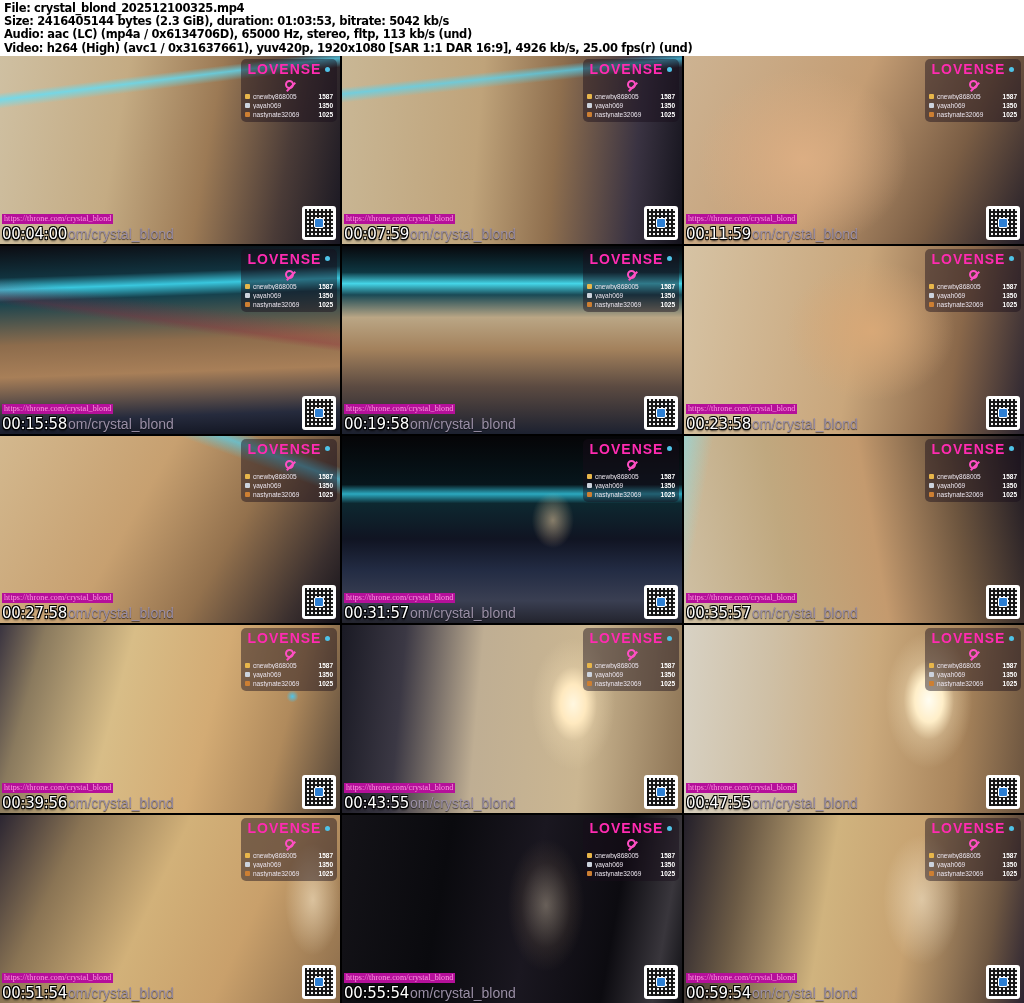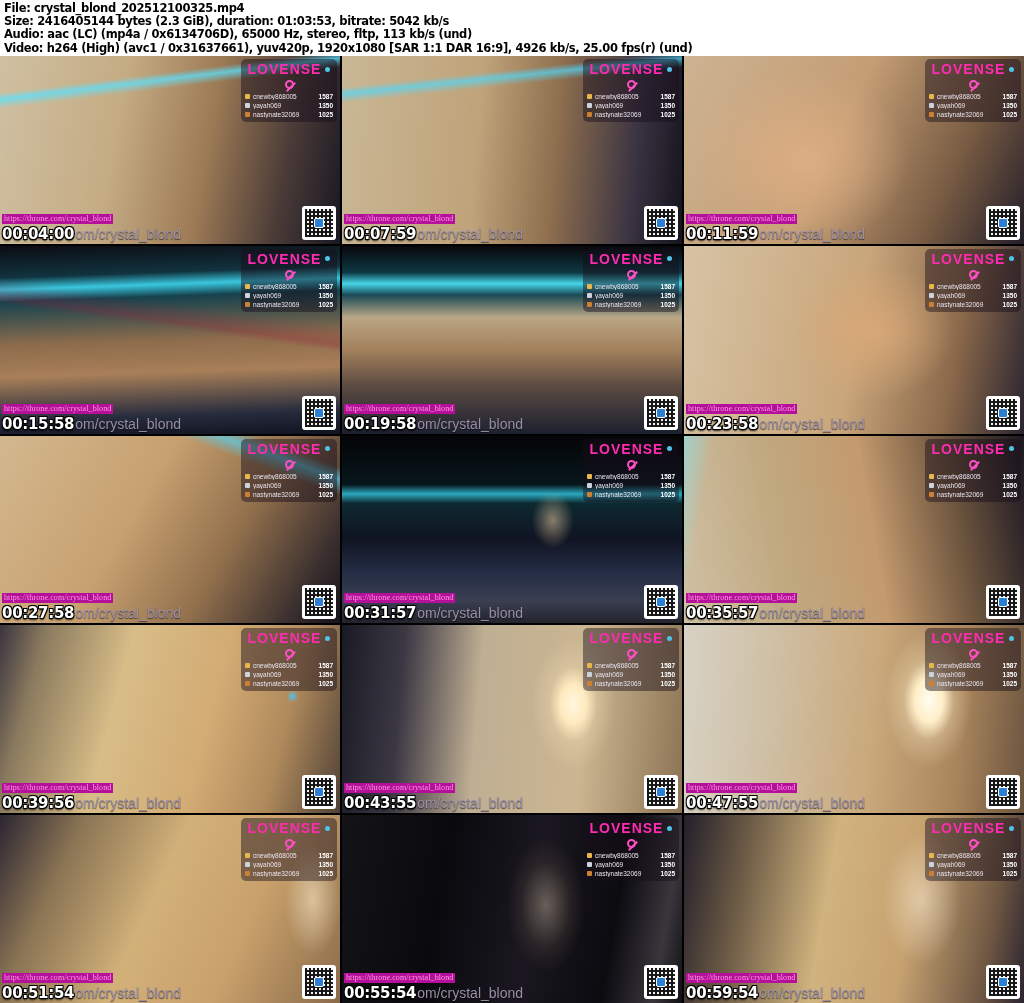--- a/index.html
+++ b/index.html
@@ -57,21 +57,21 @@
 
   
   .wm{position:absolute;left:2px;bottom:1px;}
   .wm1{
     display:inline-block;background:var(--watermark-bg);color:var(--watermark-text);
     font-size:8px;line-height:10px;padding:0 2px;letter-spacing:0.1px;
     font-family:Liberation Serif, serif;
   }
   .ts-row{display:flex;align-items:baseline;}
   .ts{
-    font-size:15px;font-weight:bold;color:var(--timestamp-text);letter-spacing:-0.3px;
+    font-size:15px;font-weight:normal;color:var(--timestamp-text);letter-spacing:-0.3px;
     text-shadow:-1px -1px 0 #000,1px -1px 0 #000,-1px 1px 0 #000,1px 1px 0 #000,0 2px 2px rgba(0,0,0,.85);
   }
   .wm2{
     font-size:14px;color:var(--watermark-partial-text);margin-left:1px;
     font-family:"Liberation Sans",sans-serif;
     text-shadow:0 1px 1px rgba(0,0,0,.6);
   }
 
   
   .qr{

